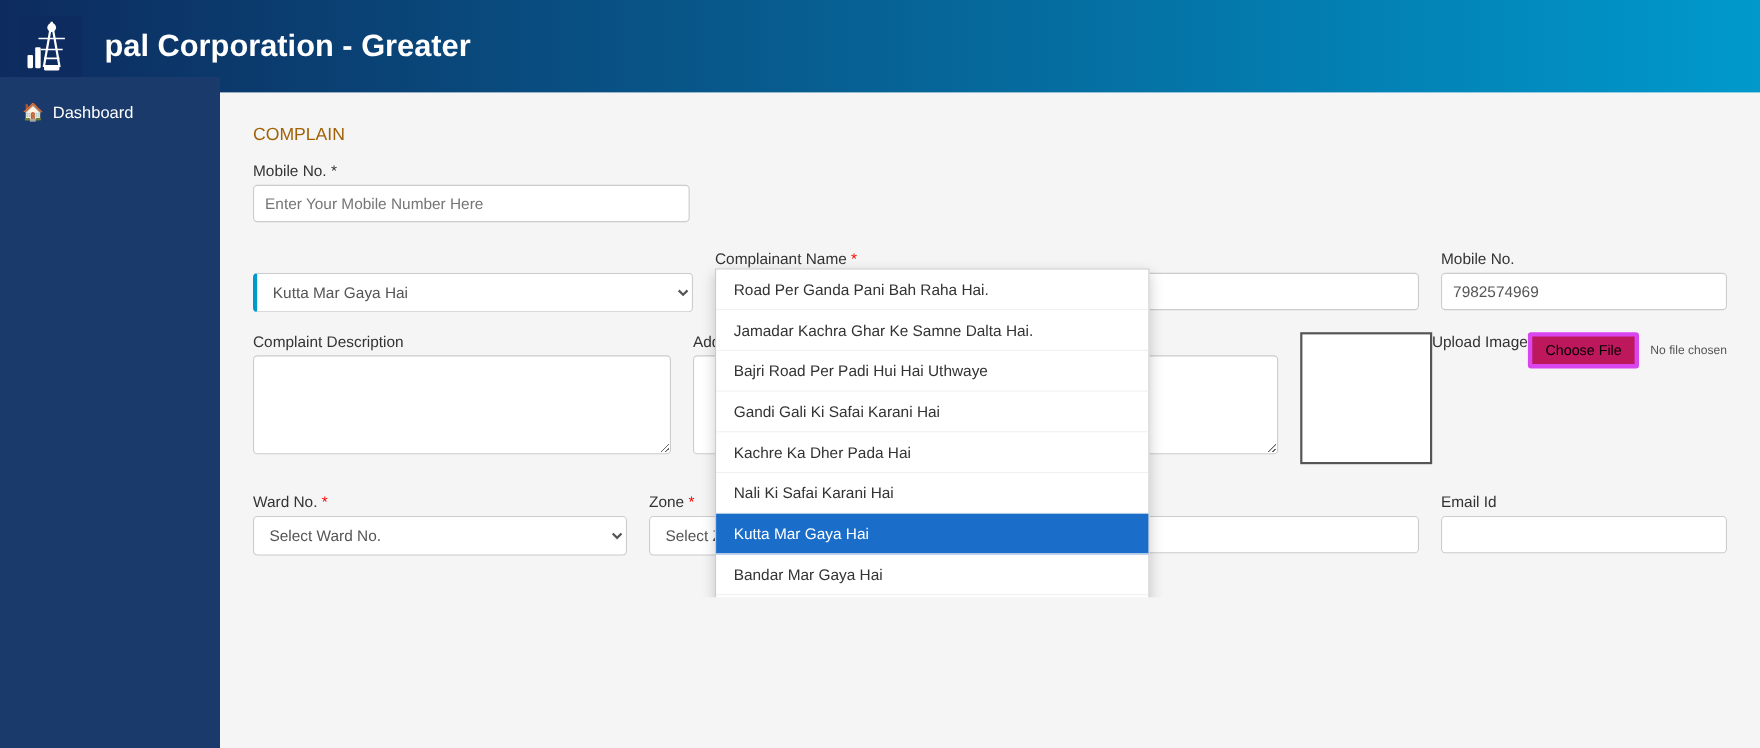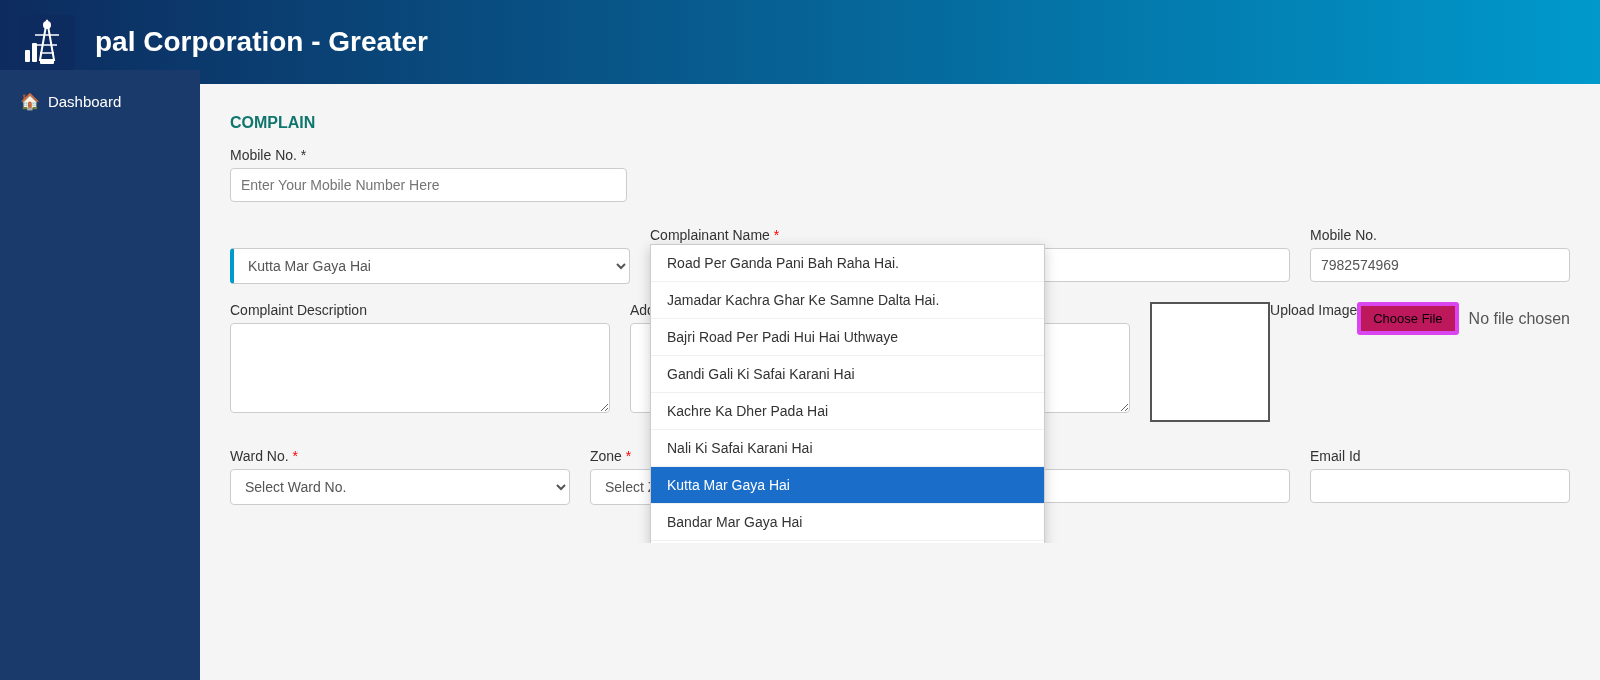--- a/index.html
+++ b/index.html
@@ -141,32 +141,32 @@
     }
     .choose-file-btn {
       padding: 5px 12px;
       background: #be185d;
       border: 4px solid #d946ef;
       border-radius: 3px;
       font-size: 13px;
       cursor: pointer;
     }
     .no-file-text {
-      font-size: 16px;
+      font-size: 11px;
       color: #555;
     }
 
     .complaint-category-select {
       border-left: 4px solid #0099cc !important;
     }
 
     .section-heading {
       font-size: 16px;
-      font-weight: bold;
-      color: #0f766e;
+      font-weight: normal;
+      color: #a16207;
       margin-bottom: 15px;
       margin-top: 10px;
     }
   </style>
 </head>
 <body>
 
 <div class="header">
   <div class="header-logo">
     <svg width="55" height="55" viewBox="0 0 55 55">

